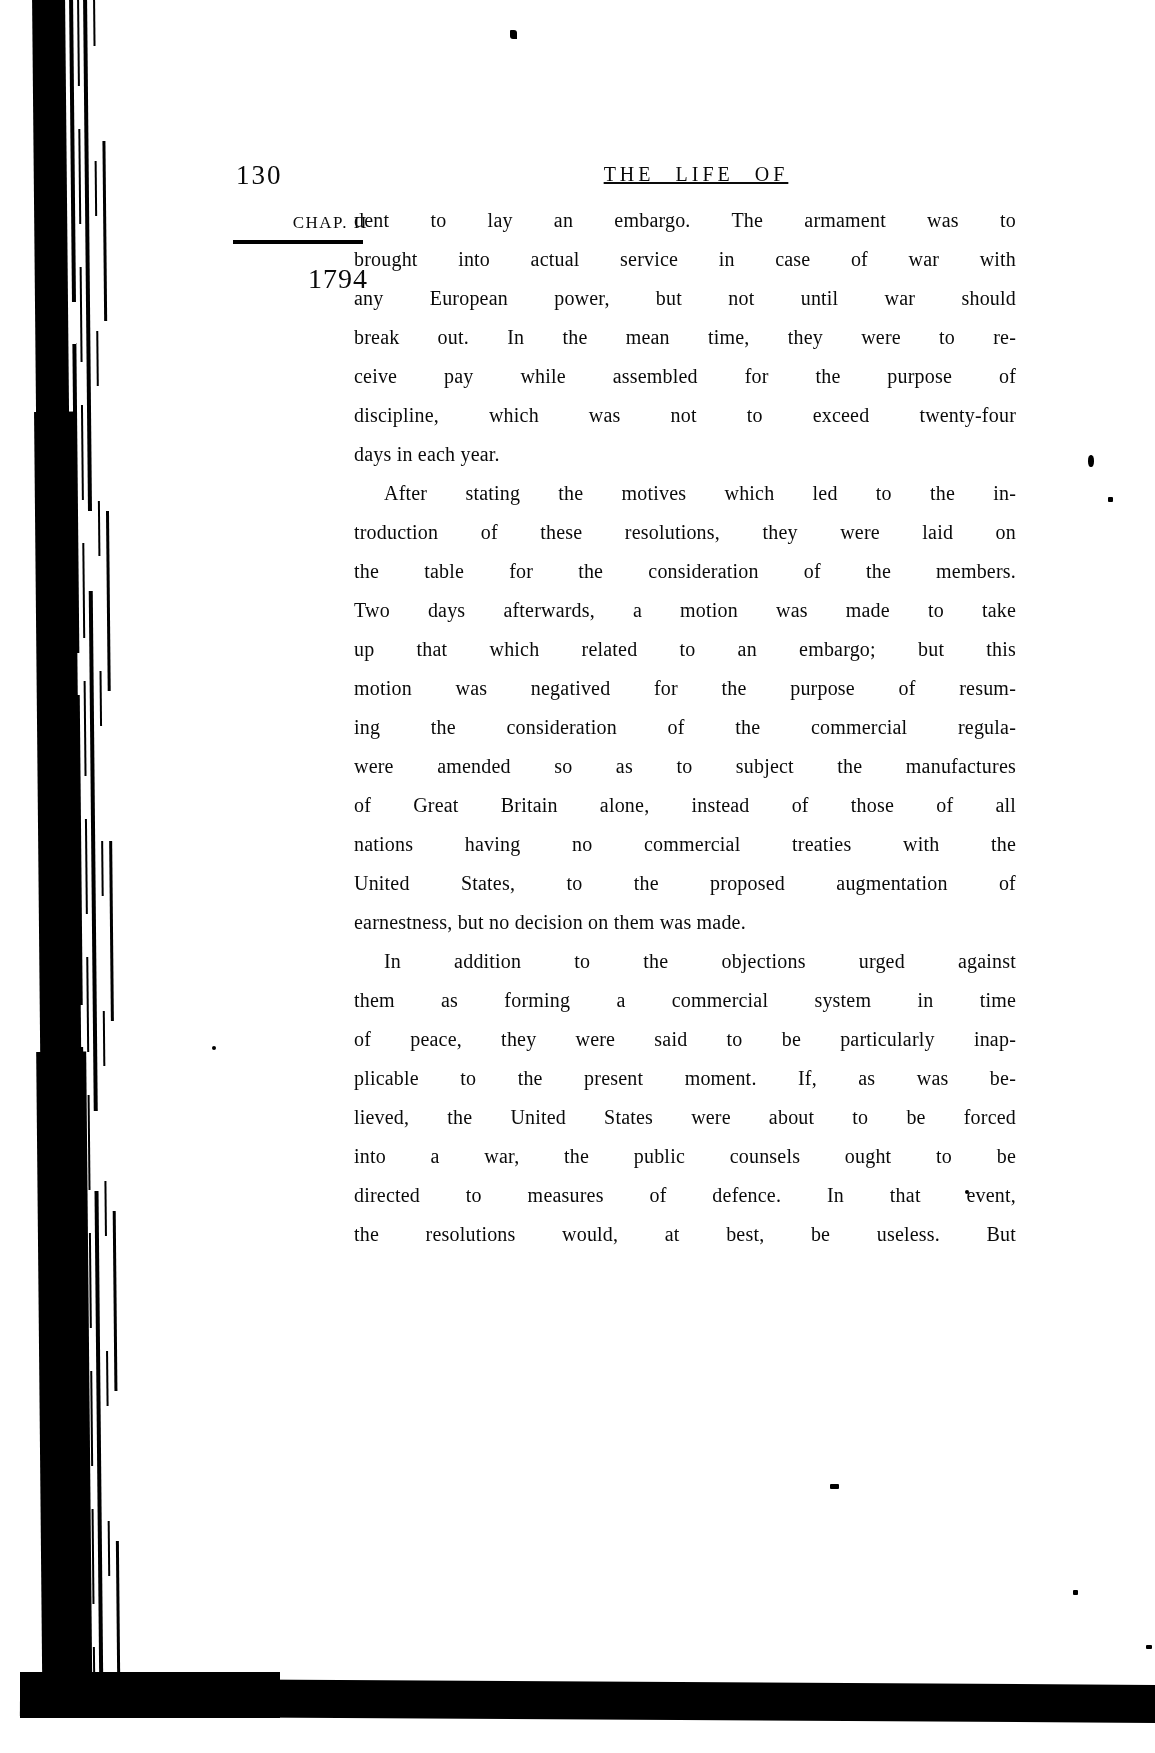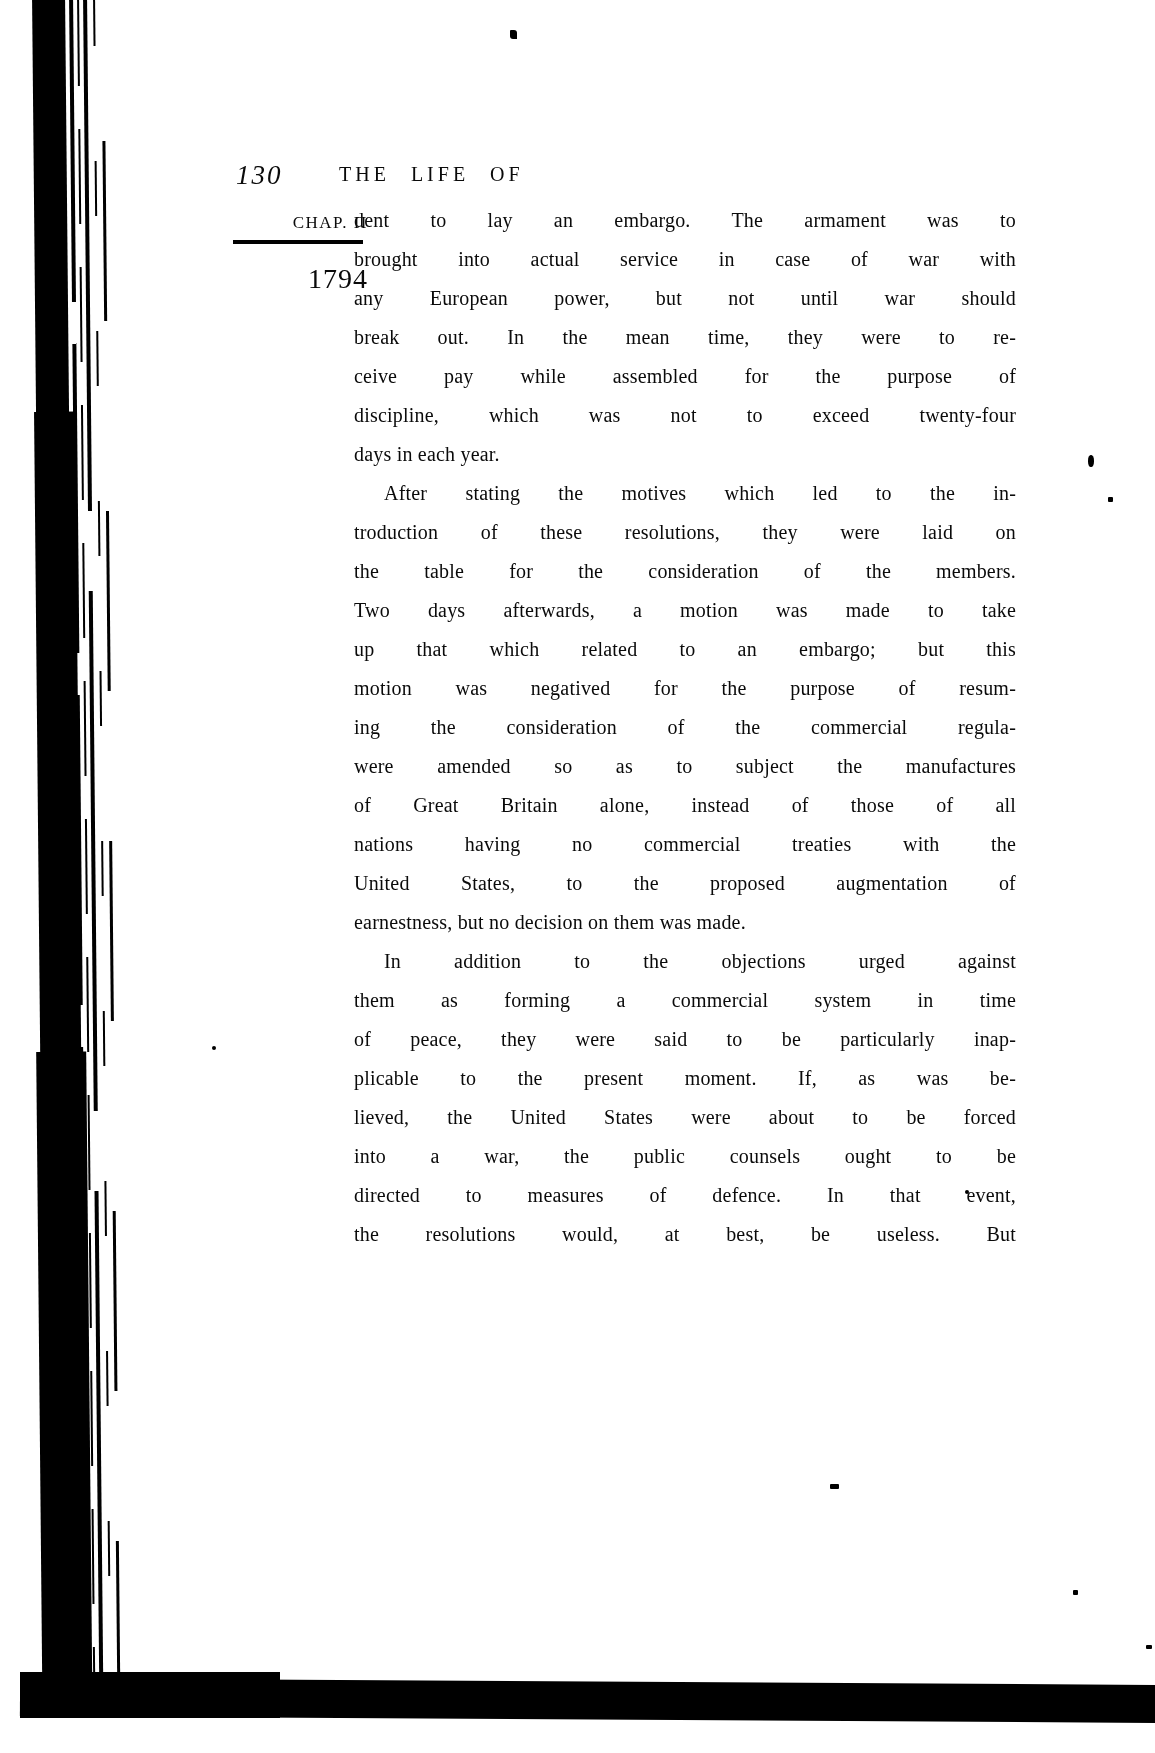--- a/index.html
+++ b/index.html
@@ -42,25 +42,26 @@
     transform: rotate(0.35deg); transform-origin: left center;
   }
   .bottom-band-left {
     position: absolute; left: 20px; top: 1672px;
     width: 260px; height: 46px; background: #000;
   }
 
   
   .pagenum {
     position: absolute; left: 236px; top: 160px;
-    font-size: 27px; letter-spacing: 2px; font-style: italic;
+    font-size: 27px; letter-spacing: 2px;
   }
   .runhead {
-    position: absolute; left: 339px; top: 163px; width: 680px;
-    font-size: 20px; letter-spacing: 4px; word-spacing: 12px;
+    position: absolute; left: 356px; top: 163px; width: 680px;
+    text-align: center;
+    font-size: 20px; letter-spacing: 4px; word-spacing: 12px; text-decoration: underline;
   }
 
   
   .margin-note { position: absolute; left: 228px; top: 213px; width: 140px; text-align: right; }
   .chap { font-size: 17px; letter-spacing: 1.5px; white-space: nowrap; }
   .margin-rule { margin: 7px auto 0 auto; width: 130px; height: 4px; background: #000; }
   .year { margin-top: 19px; font-size: 28px; letter-spacing: 1px; }
 
   
   .bodytext {

